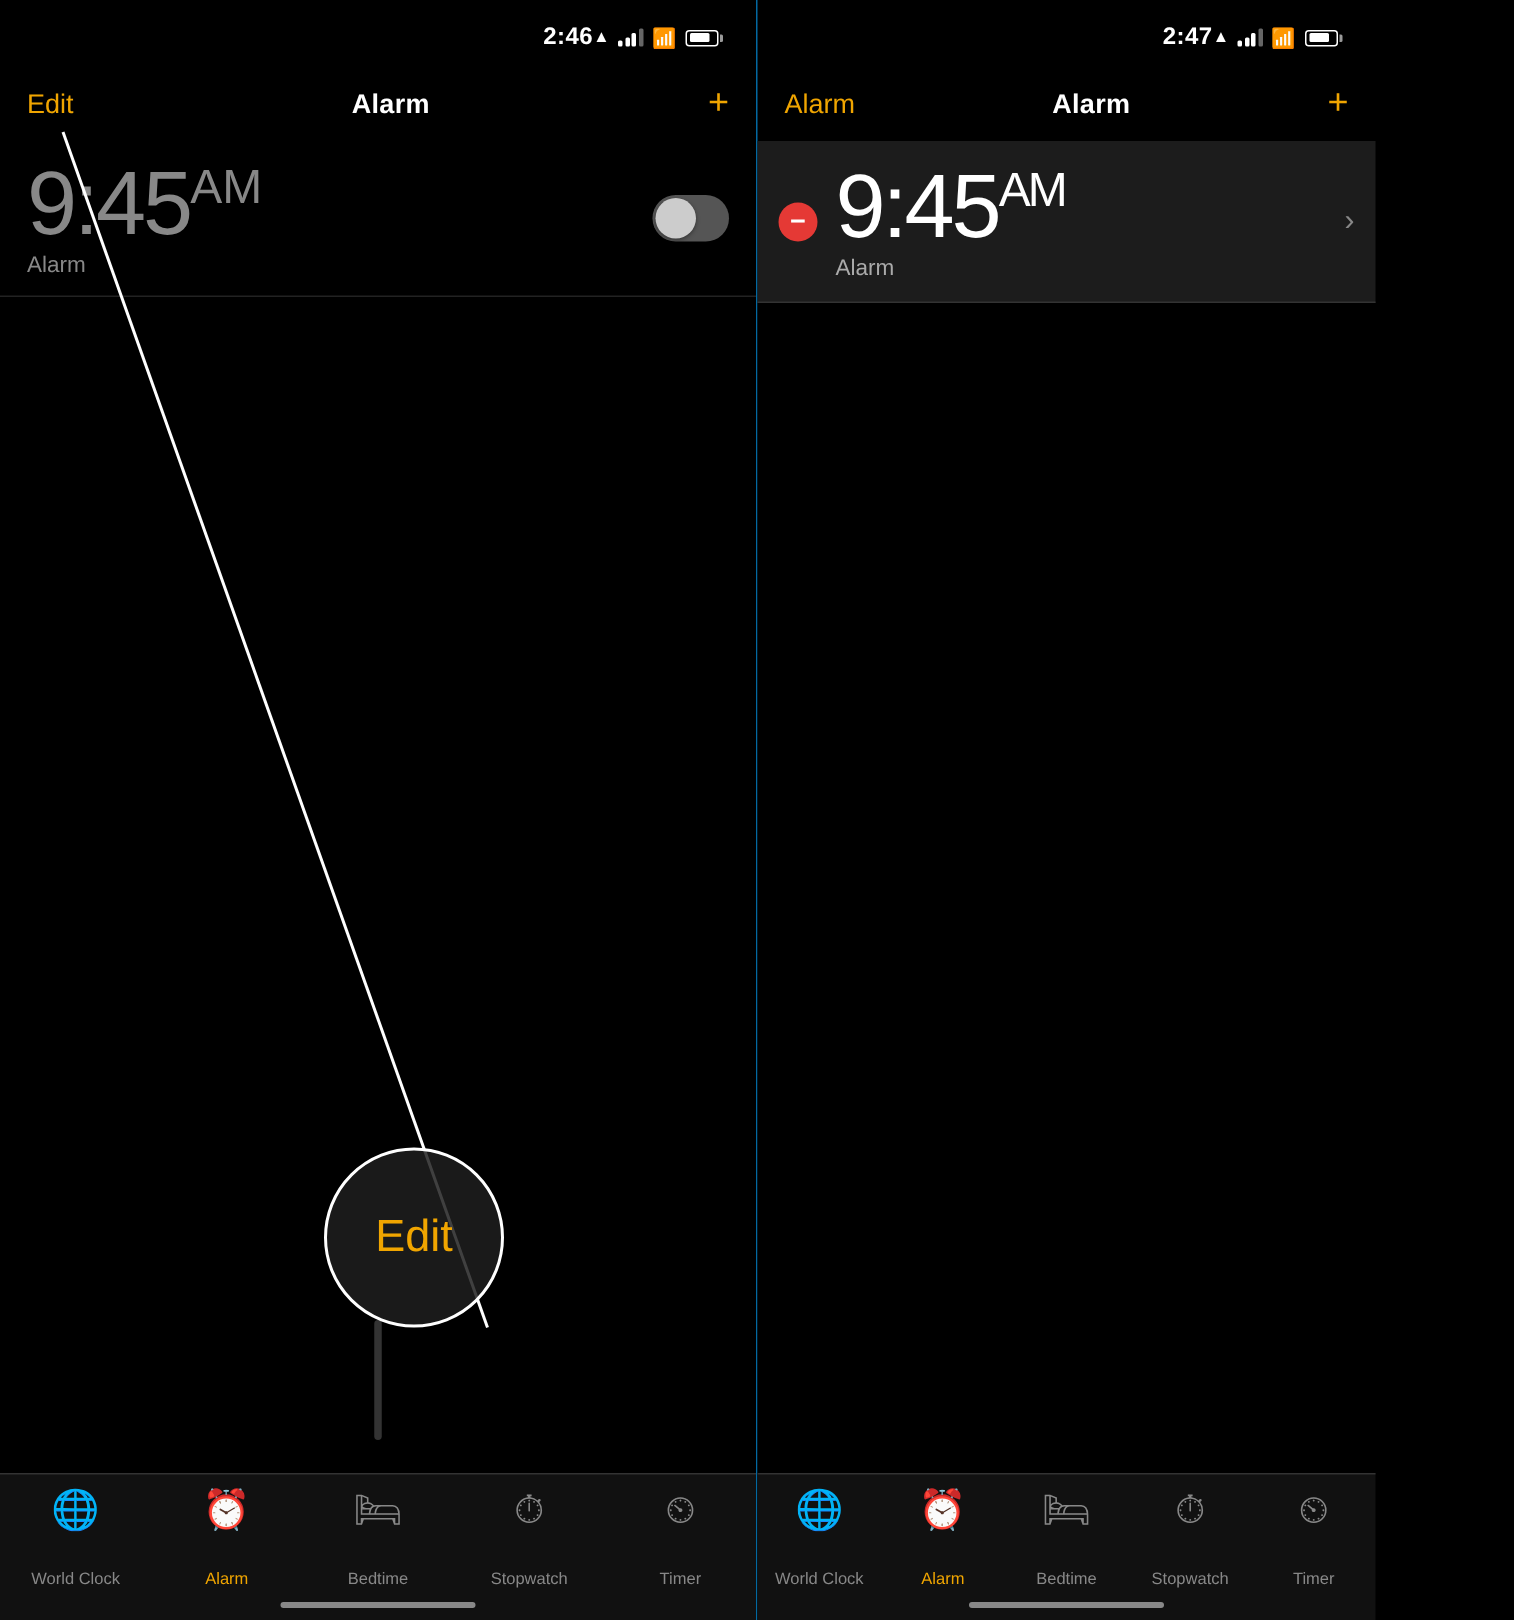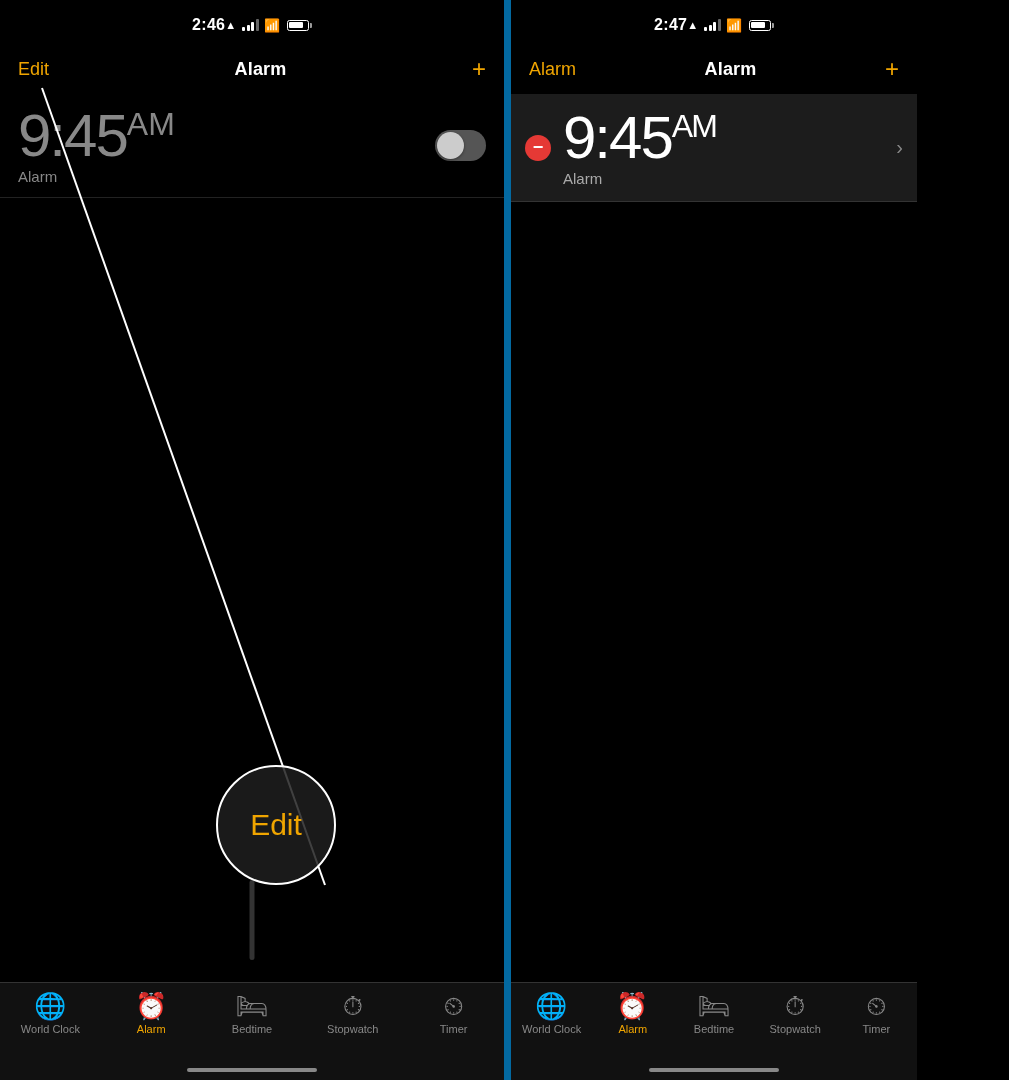--- a/index.html
+++ b/index.html
@@ -16,29 +16,29 @@
     .panel {
       width: 504px;
       height: 1080px;
       background: #000;
       display: flex;
       flex-direction: column;
       position: relative;
     }
     .panel-right {
       width: 413px;
-      border-left: 7px solid #0369a1;
+      border-left: 1px solid #0369a1;
     }
 
     
     .status-bar {
       display: flex;
-      justify-content: center;
-      align-items: center;
-      padding: 12px 32px 6px;
+      justify-content: flex-end;
+      align-items: center;
+      padding: 12px 22px 6px;
       height: 44px;
     }
     .status-time {
       color: #fff;
       font-size: 16px;
       font-weight: 600;
       letter-spacing: 0.3px;
     }
     .status-icons {
       display: flex;
@@ -231,20 +231,21 @@
       align-items: center;
       gap: 4px;
     }
     .tab-icon {
       font-size: 26px;
       line-height: 1;
     }
     .tab-label {
       font-size: 11px;
       color: #888;
+      margin-top: 24px;
     }
     .tab-item.active .tab-label {
       color: #f0a500;
     }
     .tab-item.active .tab-icon {
       color: #f0a500;
     }
     .tab-item .tab-icon {
       color: #888;
     }

